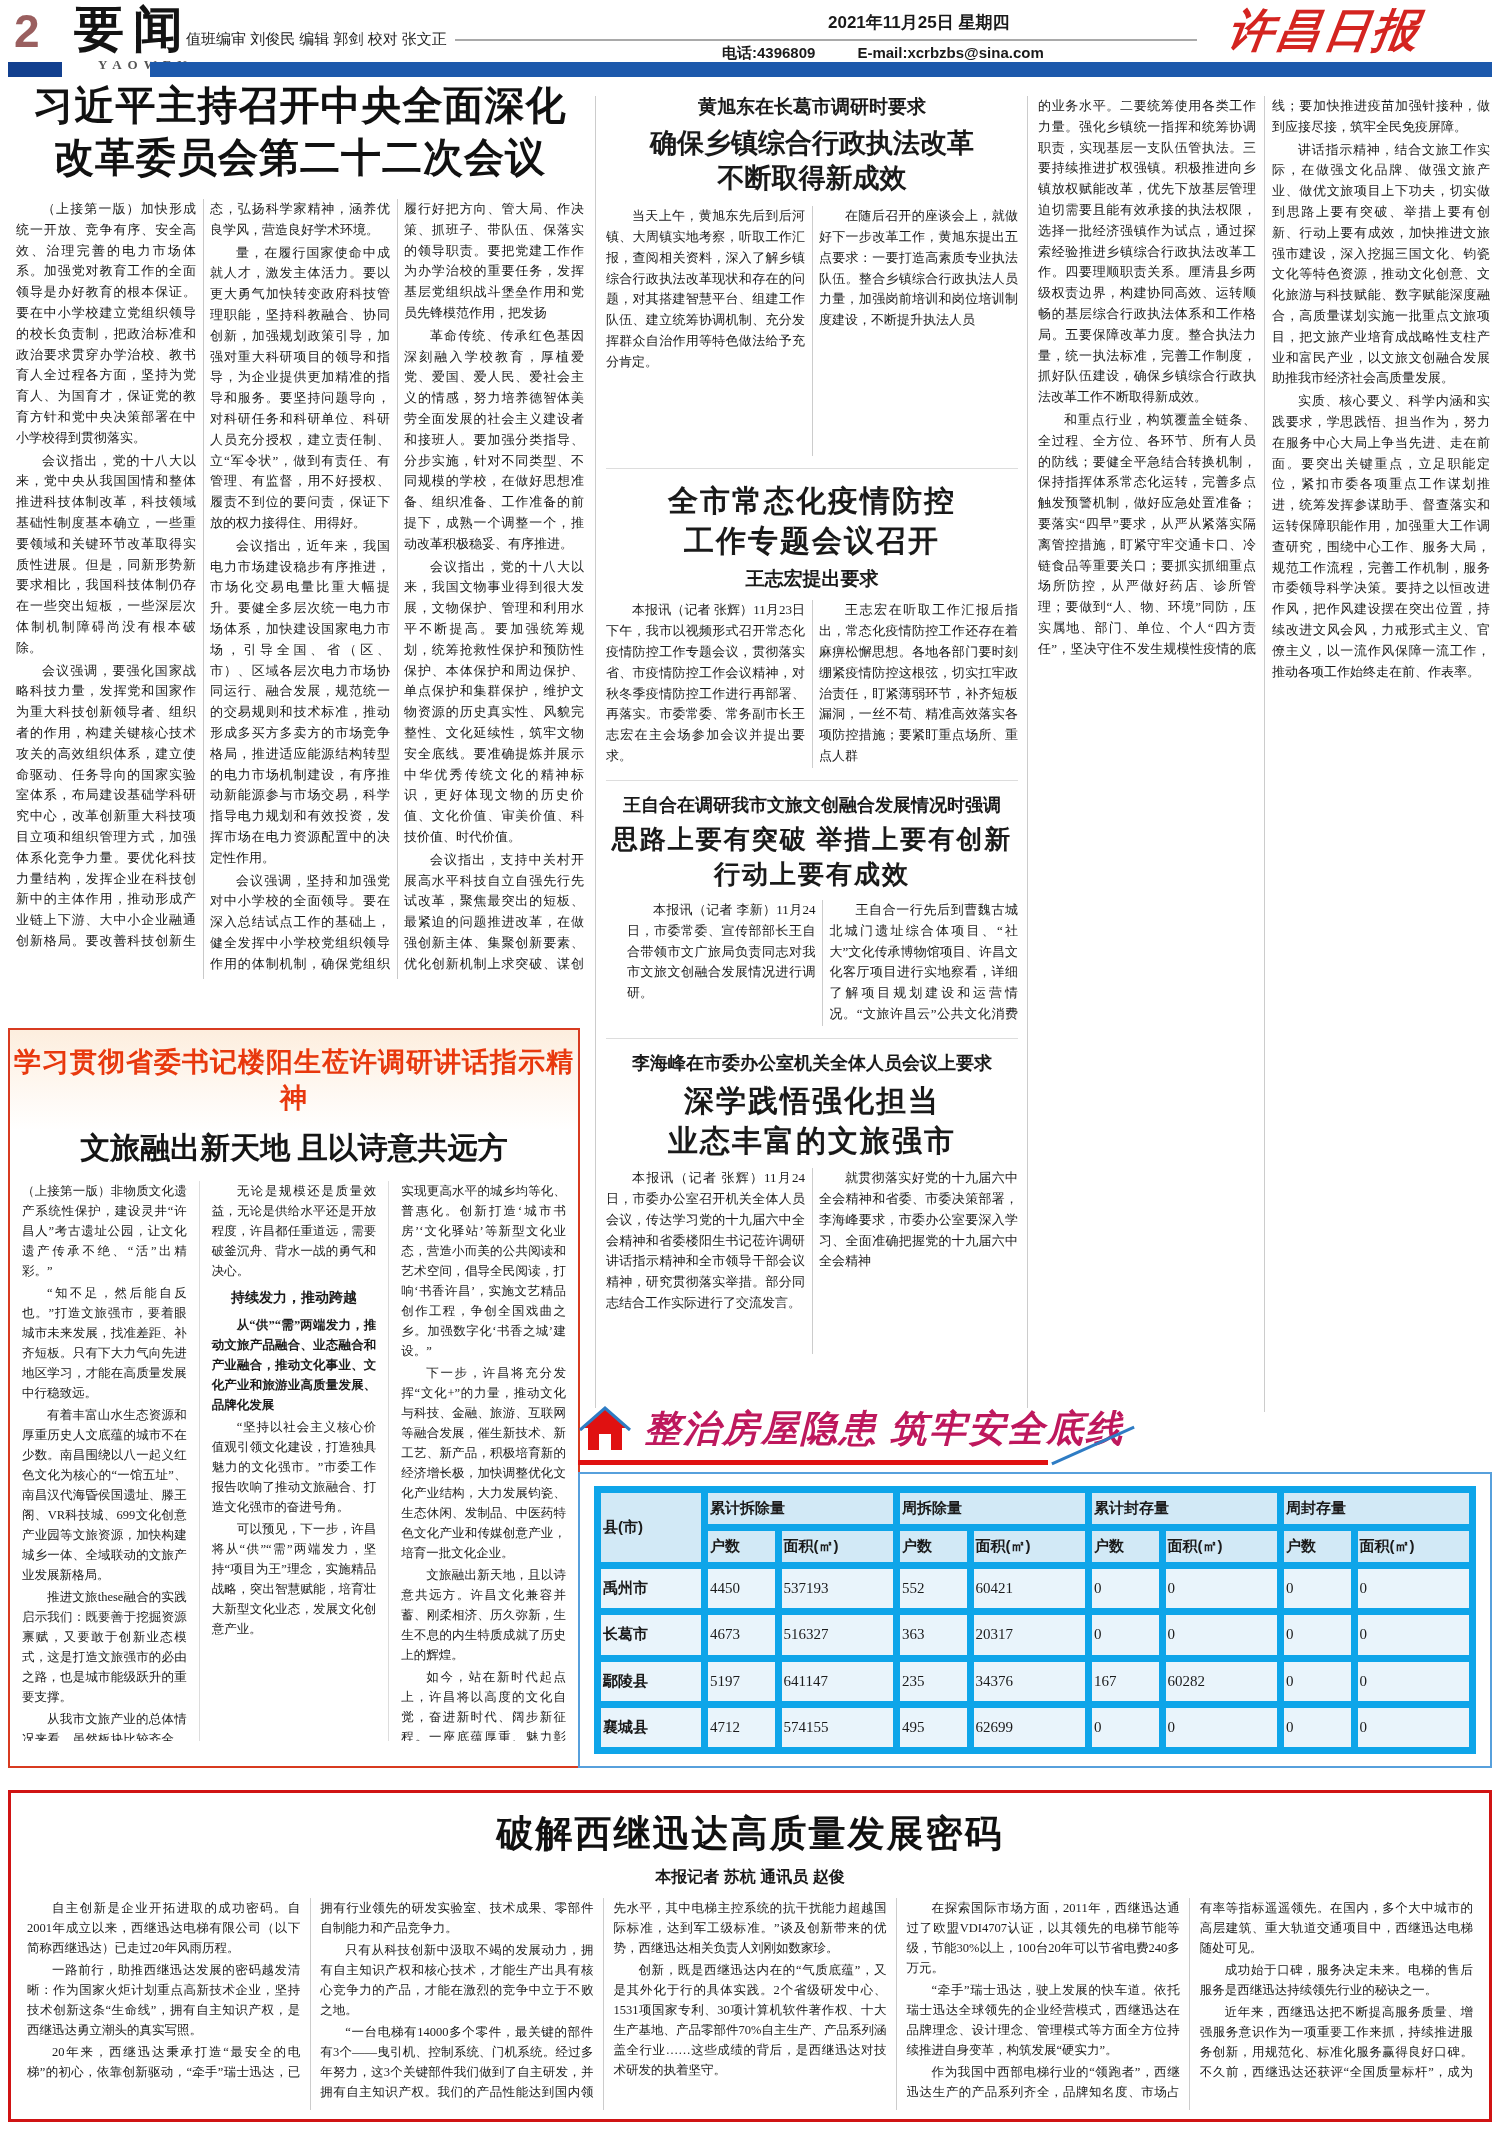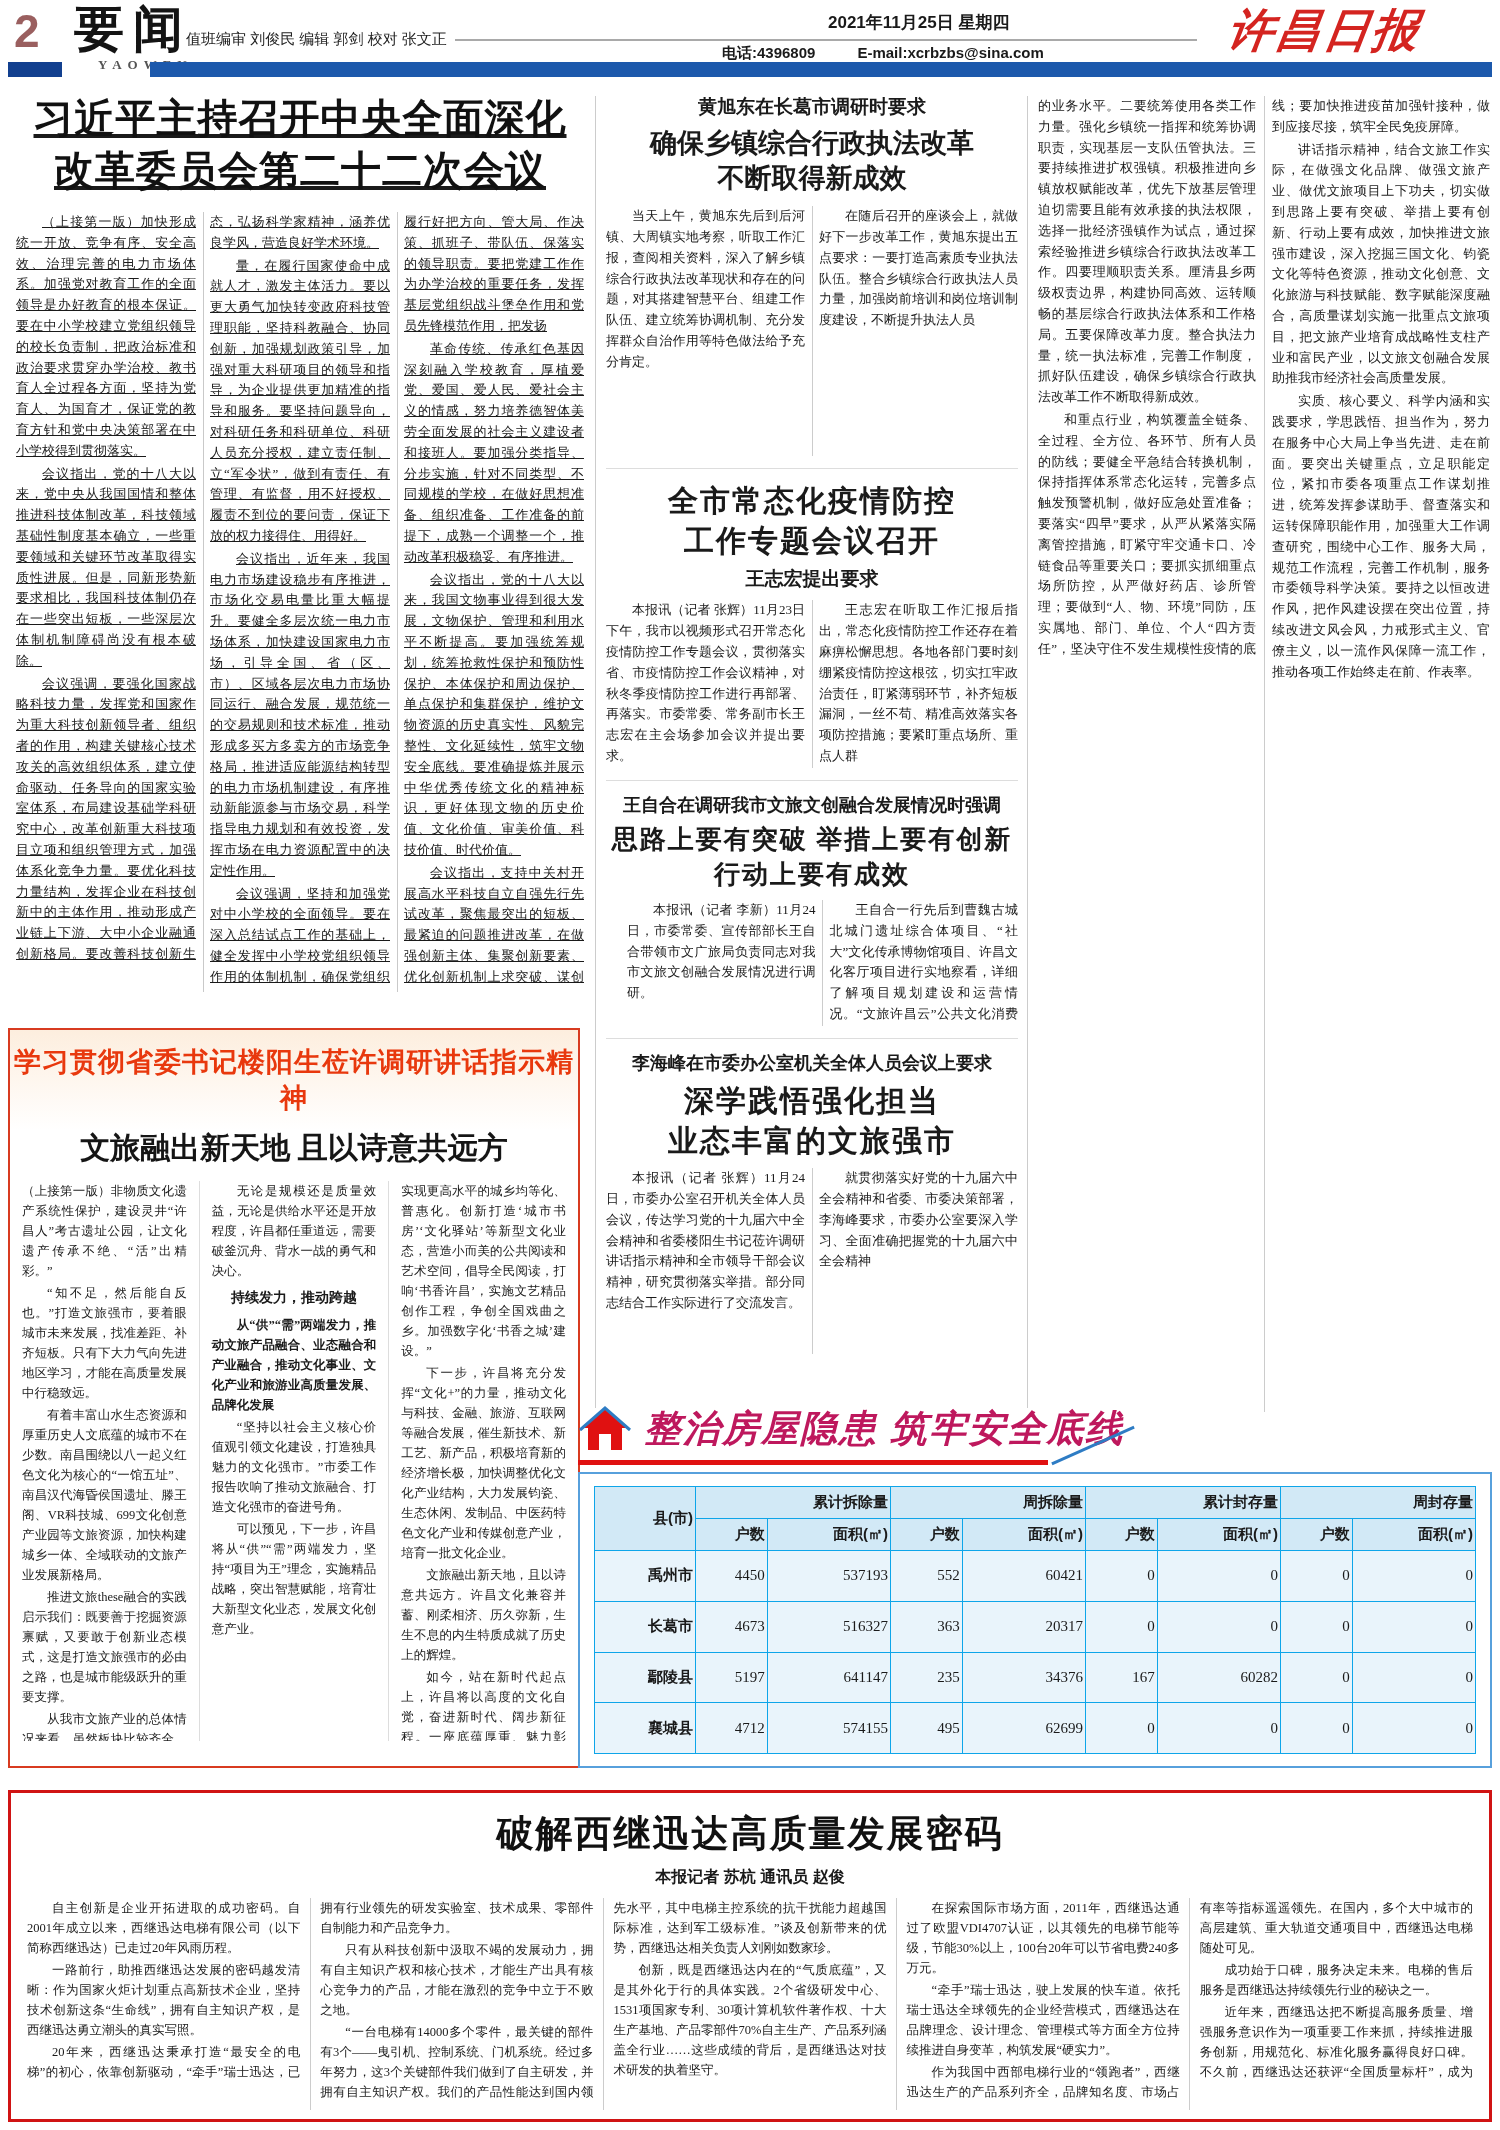--- a/index.html
+++ b/index.html
@@ -17,21 +17,21 @@
   .hdr-pinyin{left:98px;top:57px;font-size:13px;font-weight:bold;color:#555;letter-spacing:6px;}
   .hdr-staff{left:186px;top:30px;font-size:15px;font-weight:normal;color:#222;}
   .hdr-rule{left:455px;top:39px;width:742px;height:2px;background:#a9a9a9;}
   .hdr-date{left:828px;top:11px;font-size:17px;font-weight:bold;}
   .hdr-contact{left:722px;top:44px;font-size:15px;font-weight:bold;display:flex;gap:42px;}
   .hdr-logo{left:1228px;top:0px;width:264px;font-size:46px;font-weight:900;color:#d42420;
             font-style:italic;letter-spacing:2px;transform:skewX(-8deg);}
   .bar-navy{left:8px;top:62px;width:54px;height:15px;background:#12408f;}
   .bar-blue{left:150px;top:62px;width:1342px;height:15px;background:#1c59ac;}
   
-  .lead{left:16px;top:92px;width:568px;text-decoration:underline;}
+  .lead{left:16px;top:79px;width:568px;}
   .lead-title{text-align:center;font-weight:900;font-size:40px;line-height:1.3;letter-spacing:1px;color:#111;}
   .lead-body{margin-top:16px;height:780px;column-count:3;column-gap:14px;column-rule:1px solid #c9c9c9;
              font-size:13px;overflow:hidden;}
   .vrule{width:1px;background:#ccc;}
   
   .mid{left:606px;top:92px;width:412px;}
   .kicker{text-align:center;font-weight:bold;font-size:19px;margin:2px 0 6px;}
   .m-title-sans{text-align:center;font-weight:900;font-size:27px;line-height:1.3;}
   .m-title-serif{text-align:center;font-weight:900;font-size:30px;line-height:1.32;letter-spacing:2px;}
   .m-sub{text-align:center;font-weight:bold;font-size:19px;margin:6px 0 8px;}
@@ -51,21 +51,21 @@
   
   .housing{left:578px;top:1398px;width:914px;height:372px;}
   .banner{display:flex;align-items:flex-end;gap:12px;height:56px;}
   .banner-text{font-weight:900;font-style:italic;font-size:37px;color:#be185d;letter-spacing:2px;}
   .banner-underline{position:absolute;left:0;top:62px;width:470px;height:5px;background:#e01111;}
   .banner-swoosh{position:absolute;left:470px;top:46px;width:90px;height:3px;background:#2e7cc4;transform:rotate(-24deg);}
   .table-wrap{position:absolute;left:0;top:74px;right:0;bottom:2px;border:2px solid #57a0dc;background:#fff;
               padding:12px 14px;box-sizing:border-box;}
   table.housing-table{width:100%;height:100%;border-collapse:collapse;background:#e9f4fb;
        font-family:"Liberation Sans","DejaVu Sans",sans-serif;}
-  .housing-table th,.housing-table td{border:1px solid #0ea5e9;text-align:right;}
+  .housing-table th,.housing-table td{border:7px solid #0ea5e9;text-align:left;}
   .housing-table th{background:#d2e9f6;font-size:15px;font-weight:bold;padding:6px 2px;}
   .housing-table td{font-size:15px;padding:8px 2px;background:#e9f4fb;font-family:"Liberation Serif","DejaVu Serif",serif;}
   .housing-table td.county{font-weight:bold;font-family:"Liberation Sans","DejaVu Sans",sans-serif;}
   
   .bottom{left:8px;top:1790px;width:1484px;height:332px;border:3px solid #d01414;box-sizing:border-box;
           padding:16px 16px;}
   .bottom-title{text-align:center;font-weight:900;font-size:37px;letter-spacing:2px;color:#111;}
   .bottom-byline{text-align:center;font-weight:bold;font-size:16px;margin:8px 0 10px;
                  font-family:"Liberation Sans","DejaVu Sans",sans-serif;}
   .bottom-body{height:212px;column-count:5;column-gap:20px;column-rule:1px solid #ccc;

